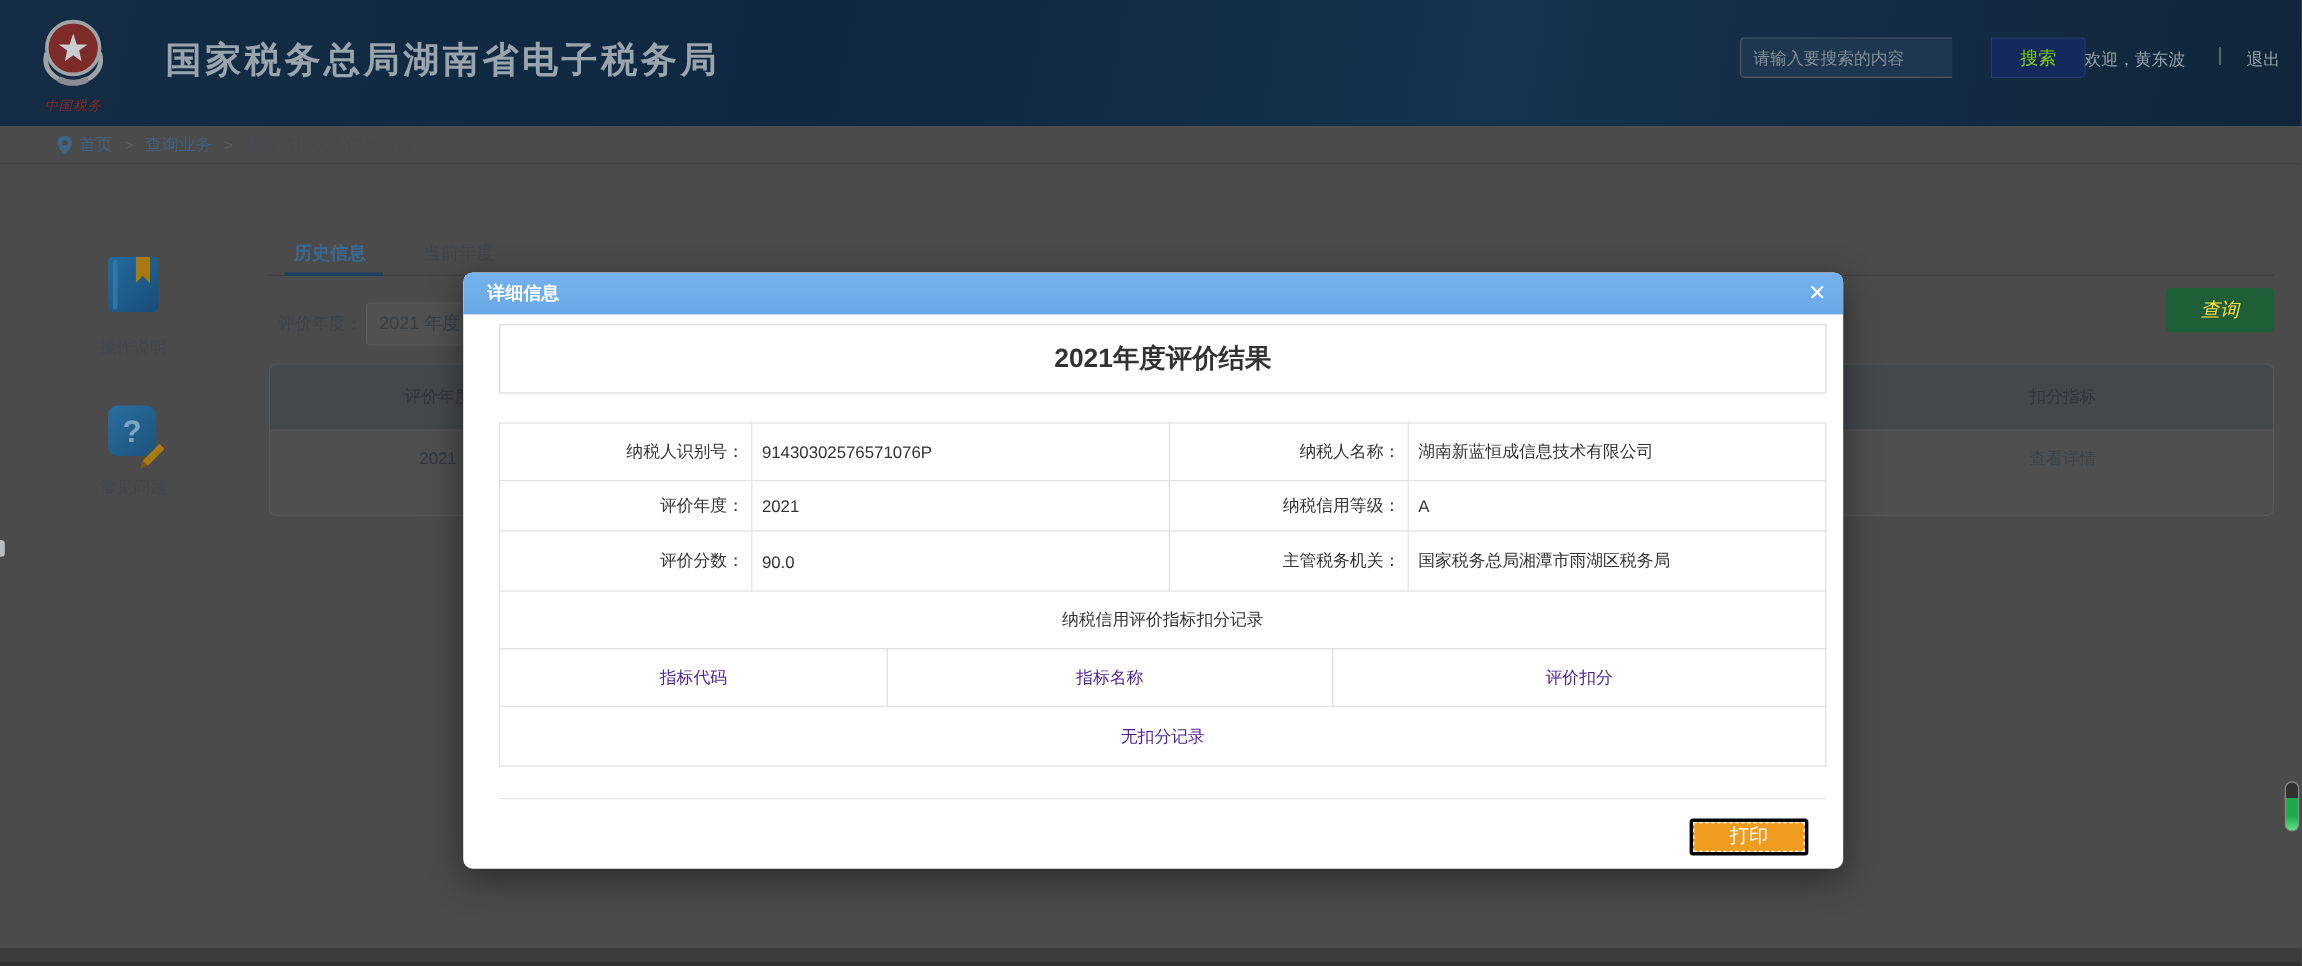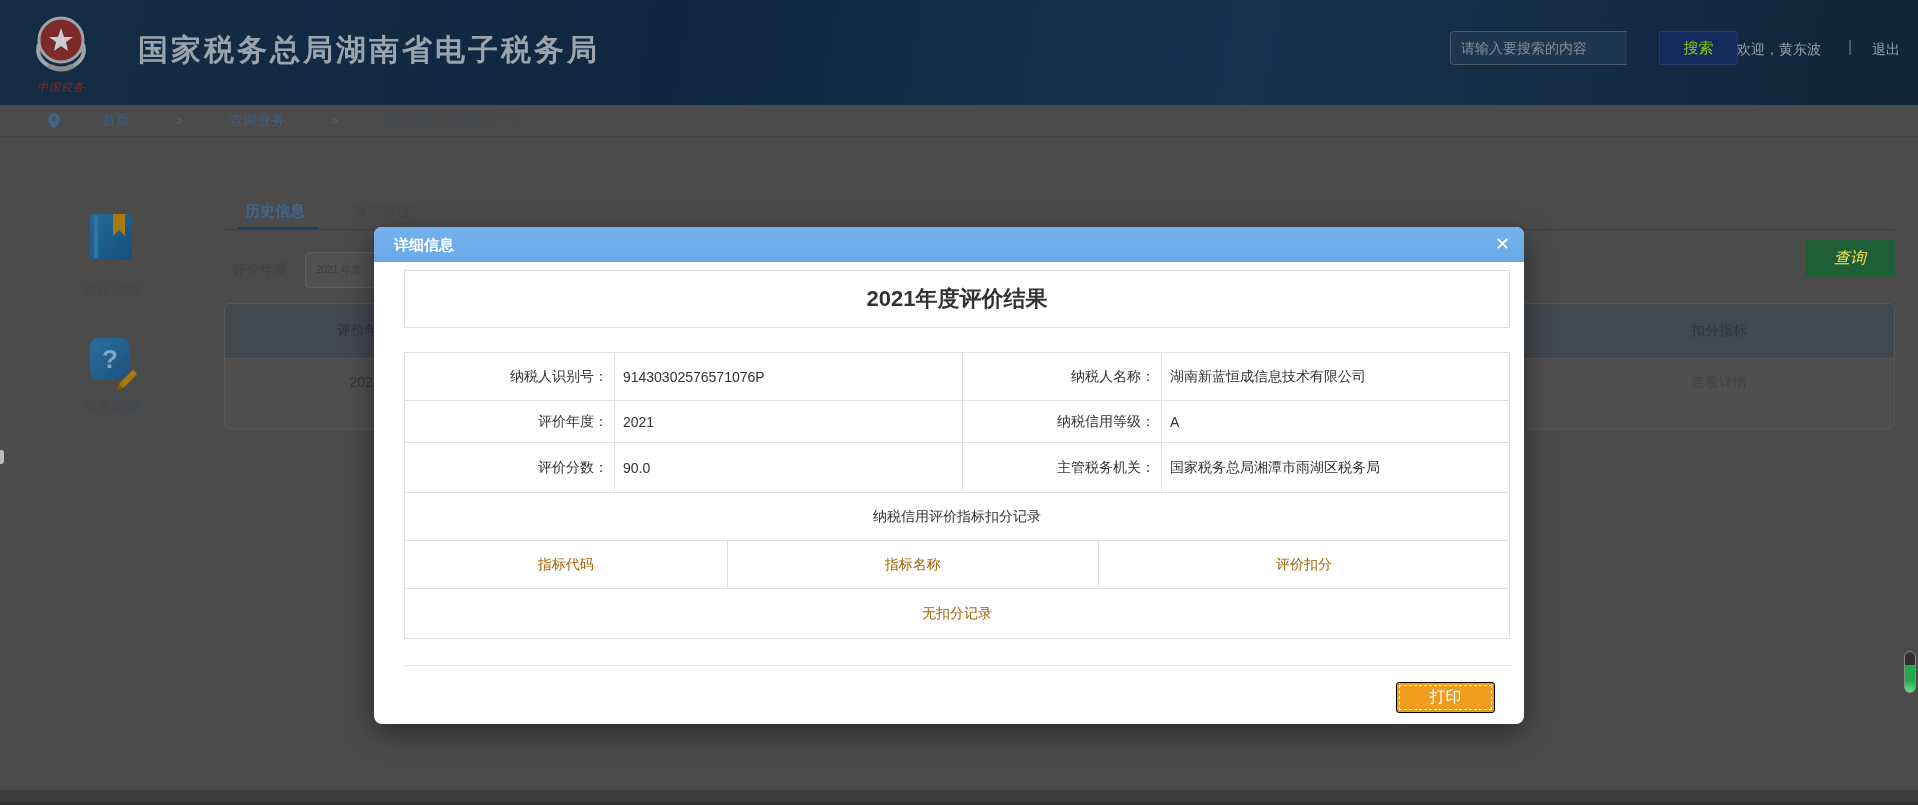--- a/index.html
+++ b/index.html
@@ -21,21 +21,21 @@
   .search-btn { position:absolute; left:1627px; top:31px; width:79px; height:34px;
     background:#152a5c; border:1px solid #233a6e; border-radius:0 4px 4px 0;
     color:#84cc16; font-size:15px; cursor:pointer;margin-left:32px; }
   .welcome { position:absolute; left:1737px; top:41px; font-size:14px; color:#99a3ac; }
   .hdr-sep { position:absolute; left:1848px; top:38px; font-size:16px; color:#6e7681; }
   .logout { position:absolute; left:1872px; top:41px; font-size:14px; color:#99a3ac; cursor:pointer; }
 
   
   .breadcrumb { position:absolute; left:0; top:105px; width:1918px; height:32px;
     background:#4b4b4b; border-bottom:1px solid #434343; display:flex; align-items:center;
-    padding-left:48px; font-size:14px;gap:36px; }
+    padding-left:48px; font-size:14px; }
   .crumb-link { color:#3f617e; cursor:pointer; }
   .crumb-sep { color:#5a6065; margin:0 10px; font-size:12px; }
   .crumb-current { color:#454b51; }
   .pin { width:12px; height:16px; margin-right:6px; }
 
   
   .side-label { position:absolute; width:120px; text-align:center; font-size:14px; color:#42484e; }
   .book-icon { position:absolute; left:90px; top:214px; width:42px; height:46px; border-radius:4px;
     background:linear-gradient(135deg,#256a9c,#174e78); }
   .book-spine { position:absolute; left:4px; top:2px; bottom:2px; width:4px;
@@ -52,61 +52,61 @@
 
   
   .tab-line { position:absolute; left:224px; top:229px; width:1671px; height:1px; background:#3f3f3f; }
   .tab { position:absolute; top:202px; font-size:15px; cursor:pointer; }
   .tab-active { left:245px; color:#3a6992; font-weight:bold; }
   .tab-idle { left:352px; color:#40464c; }
   .tab-underline { position:absolute; left:237px; top:227px; width:82px; height:3px; background:#1f3f63; }
   .year-label { position:absolute; left:232px; top:261px; font-size:14px; color:#3d4349; }
   .year-select { position:absolute; left:305px; top:252px; width:140px; height:36px;
     background:#515151; border:1px solid #5f5f5f; border-radius:4px; color:#383f45;
-    font-size:10px; line-height:34px; padding-left:10px; cursor:pointer; }
+    font-size:15px; line-height:34px; padding-left:10px; cursor:pointer; }
   .query-btn { position:absolute; left:1805px; top:240px; width:90px; height:37px;
     background:#1e5f37; border:none; border-radius:4px; color:#fde047; font-size:16px; cursor:pointer;font-style:italic; }
 
   
   .bg-card { position:absolute; left:224px; top:303px; width:1671px; height:127px;
     background:#4f4f4f; border:1px solid #575757; border-radius:6px; overflow:hidden; }
   .bg-head { height:54px; background:#43484d; display:flex; align-items:center; font-size:14px; color:#2e353b; }
   .bg-row { height:72px; border-top:1px solid #565656; display:flex; align-items:flex-start;
     padding-top:15px; font-size:14px; color:#30373d; }
   .bgc1 { width:280px; text-align:center; }
   .bgcf { flex:1; }
   .bgc2 { width:350px; text-align:center; }
   .bg-link { color:#3a444c; cursor:pointer; }
 
   
   .footer { position:absolute; left:0; top:790px; width:1918px; height:15px;
     background:linear-gradient(#3c3c3c 0 78%, #313131 78% 100%); }
 
   
-  .modal { position:absolute; left:374px; top:227px; width:1150px; height:497px; z-index:10;
+  .modal { position:absolute; left:386px; top:227px; width:1150px; height:497px; z-index:10;
     border-radius:8px; overflow:hidden; background:#fff; box-shadow:0 8px 30px rgba(0,0,0,0.45); }
   .modal-bar { height:35px; background:linear-gradient(#74b1ee,#6aa8e8); color:#fff;
     font-size:15px; font-weight:bold; line-height:35px; padding-left:20px; position:relative; }
   .modal-close { position:absolute; right:14px; top:0; line-height:35px; font-size:18px;
     font-weight:normal; color:#fff; cursor:pointer; }
   .modal-body { padding:0 14px;margin-left:16px; }
   .modal-heading { margin-top:8px; height:58px; border:1px solid #ddd; display:flex;
     align-items:center; justify-content:center; font-size:22px; font-weight:bold; color:#333; }
   table.info { width:100%; border-collapse:collapse; margin-top:24px; font-size:14px; color:#333; }
   table.info td { border:1px solid #e0e0e0; }
   td.lbl { text-align:right; padding-right:6px; }
   td.val { text-align:left; padding-left:8px; color:#333; }
   .r1 td { height:48px; } .r2 td { height:42px; } .r3 td { height:50px; }
   td.section { height:48px; text-align:center; }
-  table.ded { width:100%; border-collapse:collapse; margin-top:-1px; font-size:14px; color:#a16207; }
+  table.ded { width:100%; border-collapse:collapse; margin-top:-1px; font-size:14px; color:#4c1d95; }
   table.ded td { border:1px solid #e0e0e0; text-align:center; }
   .dh td { height:48px; } .de td { height:50px; }
   .modal-divider { margin-top:26px; border-top:1px solid #e7e7e7; }
   .print-row { margin-top:16px; text-align:right; padding-right:15px; }
-  .print-btn { width:99px; height:31px; background:#ef9c1f; border:1px solid #000000;
+  .print-btn { width:99px; height:31px; background:#ef9c1f; border:3px solid #000000;
     border-radius:3px; color:#fff; font-size:16px; cursor:pointer;
     outline:1px dashed #fff; outline-offset:-4px; }
 
   
   .scroll-pill { position:absolute; left:1904px; top:651px; width:12px; height:42px; z-index:20;
     border:1px solid #8a8a8a; border-radius:6px;
     background:linear-gradient(180deg,#303030 0 32%,#1fa84c 32% 70%,#5ee487 100%); }
   .edge-handle { position:absolute; left:0; top:450px; width:4px; height:14px; z-index:20;
     background:#b9bdc0; border-radius:0 3px 3px 0; }
 </style>

